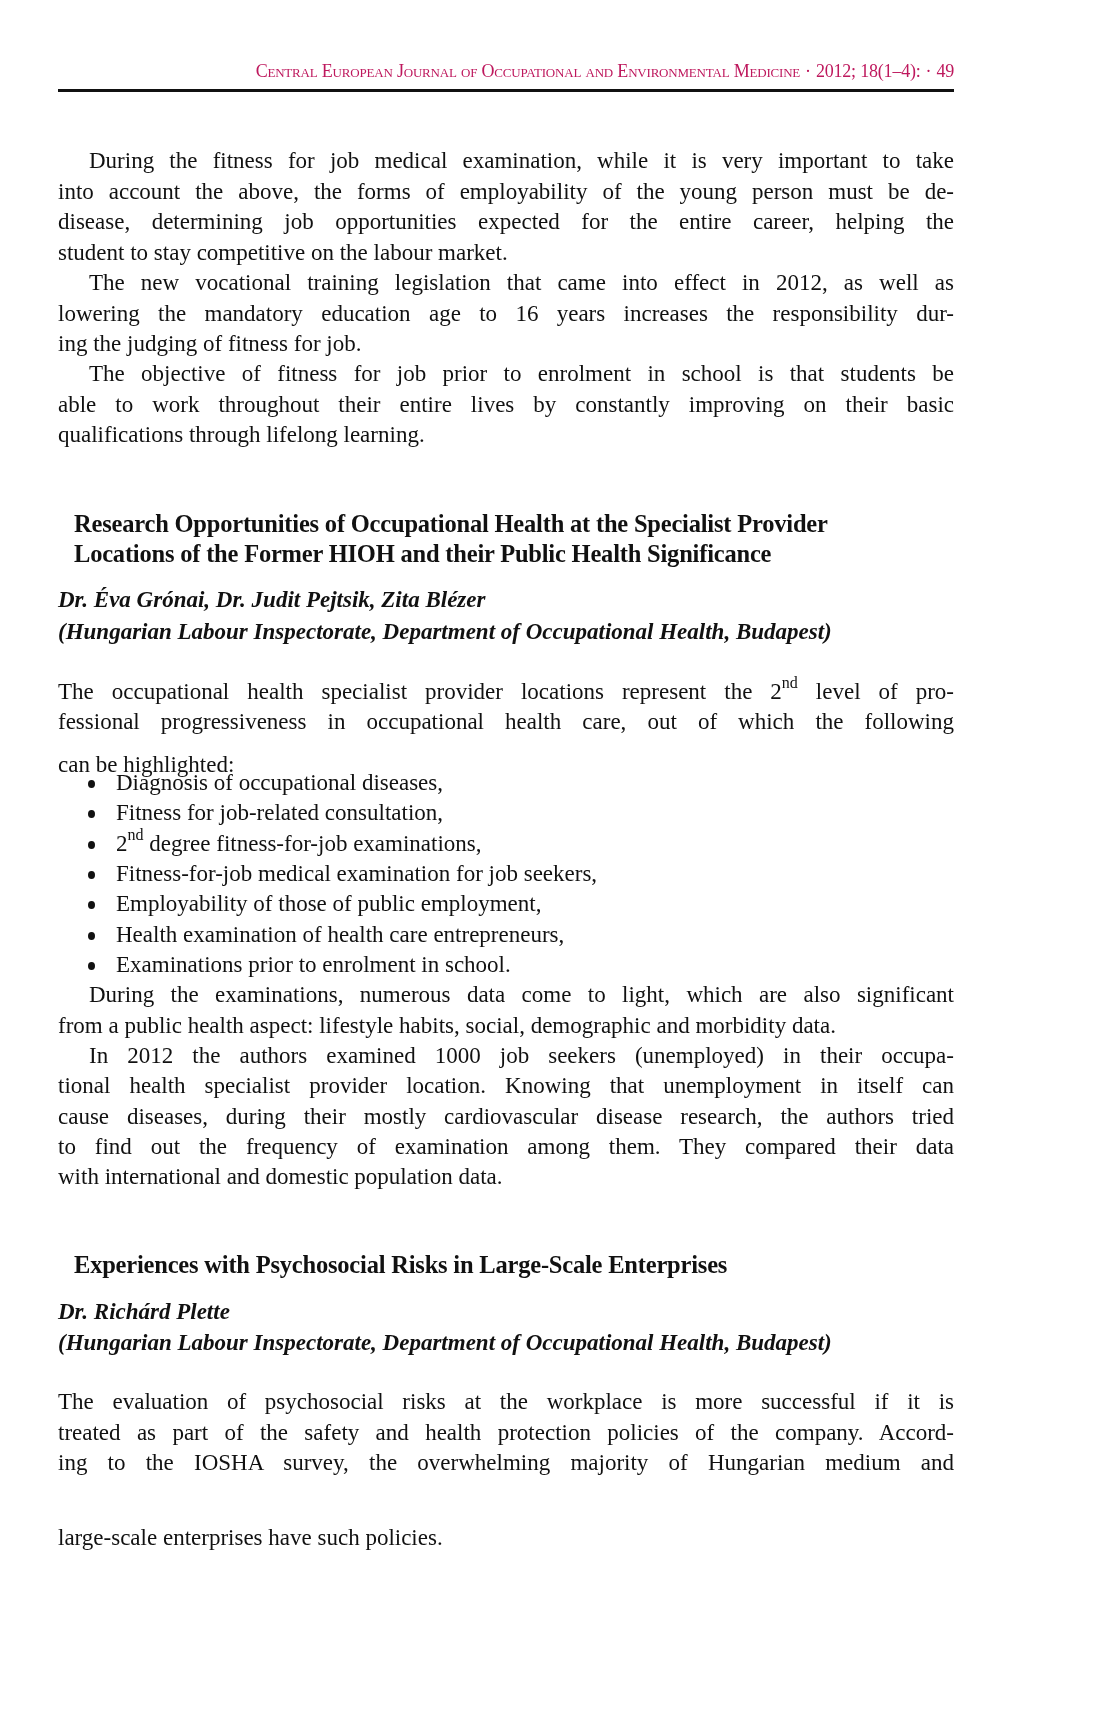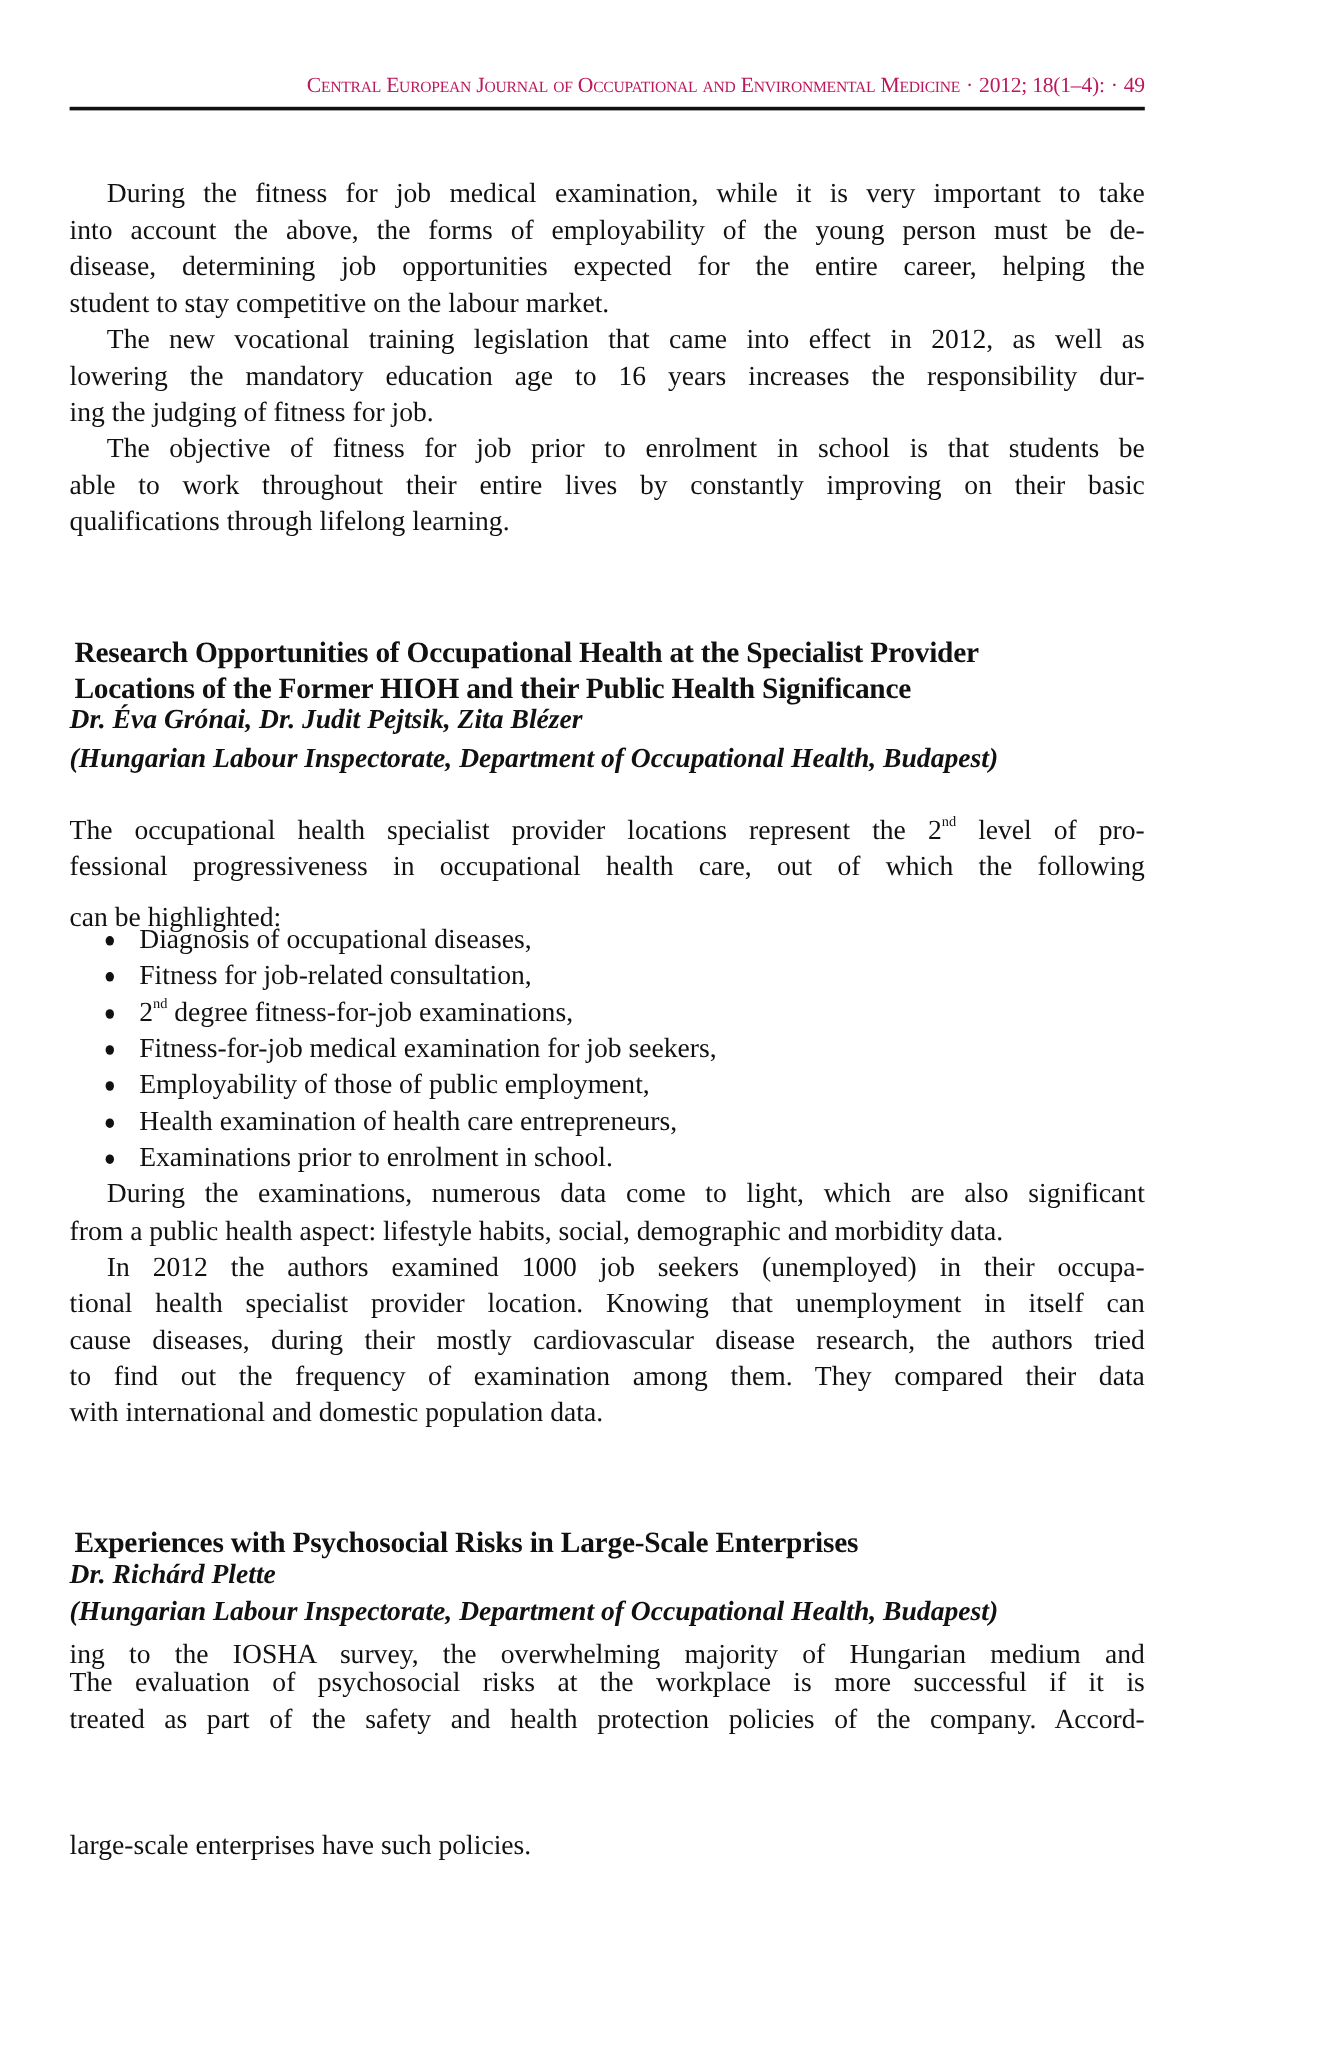--- a/index.html
+++ b/index.html
@@ -17,28 +17,28 @@
   .running-head .issue { font-variant: normal; }
   .head-rule {
     position: absolute; top: 89px; left: 0; width: 896px; height: 3px; background: #111111;
   }
   .line {
     position: absolute; left: 0; width: 896px; font-size: 23px; line-height: 31px;
     white-space: nowrap; text-align: justify; text-align-last: justify;
   }
   .line.last { text-align-last: left; }
   .line.indent { left: 31px; width: 865px; }
-  .heading { position: absolute; left: 4px; font-weight: bold; font-size: 24.5px; line-height: 32px; white-space: nowrap; letter-spacing: -0.2px; margin-top: 21px; }
+  .heading { position: absolute; left: 16px; font-weight: bold; font-size: 24.5px; line-height: 32px; white-space: nowrap; letter-spacing: -0.2px; }
   .italic { position: absolute; left: 0; font-style: italic; font-size: 23px; line-height: 31px; white-space: nowrap; font-weight: bold; }
   .bullet-item { position: absolute; left: 30px; font-size: 23px; line-height: 31px; white-space: nowrap; }
   .bullet-dot {
     position: absolute; left: 0; top: 13px; width: 7px; height: 8px; border-radius: 50%; background: #111111;
   }
   .bullet-text { position: absolute; left: 28px; top: 0; }
-  sup { font-size: 12px; line-height: 0; position: relative; top: -2px; vertical-align: super; }
+  sup { font-size: 16px; line-height: 0; position: relative; top: -2px; vertical-align: super; }
 </style>
 </head>
 <body>
 
 <div class="page">
 
   <div class="running-head">
     <span>Central European Journal of Occupational and Environmental Medicine</span><span class="sep">·</span><span class="issue">2012; 18(1–4):</span><span class="sep">·</span><span class="issue">49</span>
   </div>
   <div class="head-rule"></div>
@@ -117,18 +117,18 @@
   </div>
 
   <div>
     <div class="heading" style="top:1249px">Experiences with Psychosocial Risks in Large-Scale Enterprises</div>
     <div class="italic" style="top:1296px">Dr. Richárd Plette</div>
     <div class="italic" style="top:1327px">(Hungarian Labour Inspectorate, Department of Occupational Health, Budapest)</div>
 
     <div>
       <div class="line" style="top:1386px">The evaluation of psychosocial risks at the workplace is more successful if it is</div>
       <div class="line" style="top:1417px">treated as part of the safety and health protection policies of the company. Accord-</div>
-      <div class="line" style="top:1363px">ing to the IOSHA survey, the overwhelming majority of Hungarian medium and</div>
+      <div class="line" style="top:1447px">ing to the IOSHA survey, the overwhelming majority of Hungarian medium and</div>
       <div class="line last" style="top:1522px">large-scale enterprises have such policies.</div>
     </div>
   </div>
 
 </div>
 
 </body></html>

